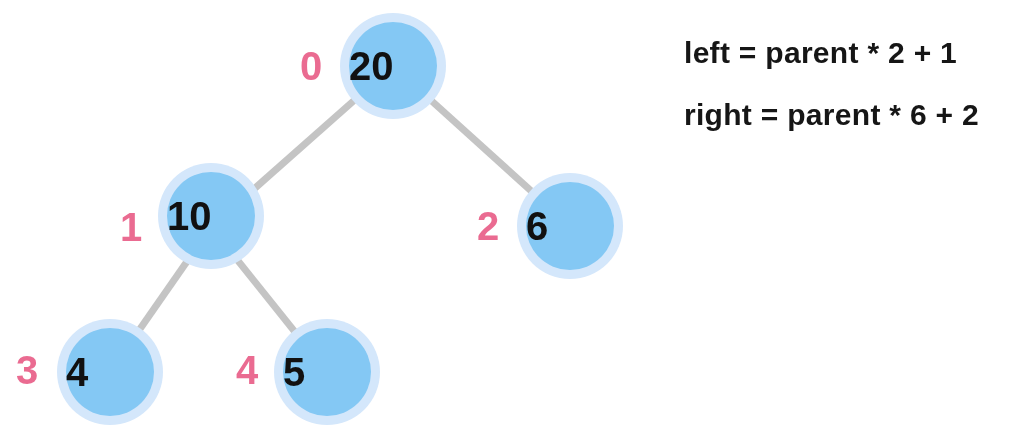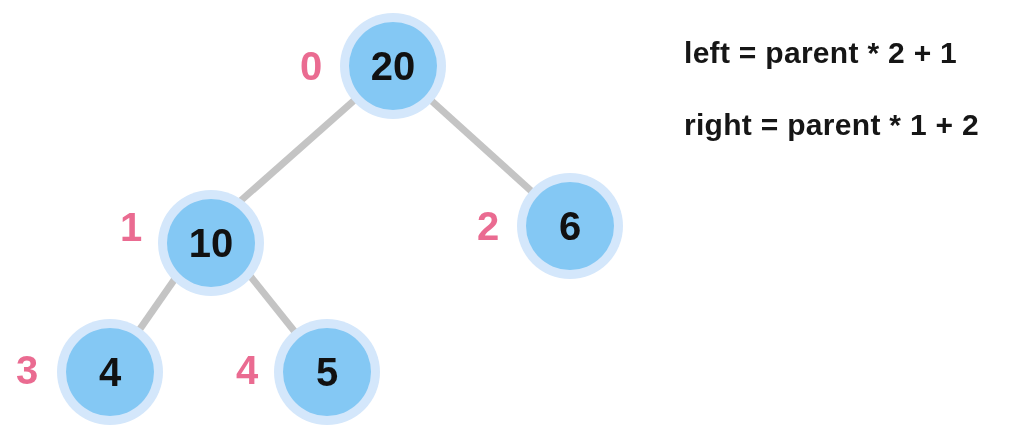--- a/index.html
+++ b/index.html
@@ -36,21 +36,20 @@
     align-items: center;
     justify-content: center;
   }
   .node-inner {
     width: 88px;
     height: 88px;
     border-radius: 50%;
     background: #84c8f4;           
     display: flex;
     align-items: center;
-    justify-content: center;
   }
   .node-value {
     font-size: 40px;
     font-weight: 600;
     color: #111111;
     line-height: 1;
   }
   .index-label {
     position: absolute;
     transform: translate(-50%, -50%);
@@ -58,21 +57,21 @@
     font-weight: 600;
     color: #ea6b91;                
     line-height: 1;
   }
   .formulas {
     position: absolute;
     left: 684px;
     top: 38px;
     display: flex;
     flex-direction: column;
-    gap: 42px;
+    gap: 32px;
   }
   .formula-line {
     font-size: 30px;
     font-weight: 600;
     color: #161616;
     line-height: 30px;
     white-space: nowrap;
     letter-spacing: 0.3px;
   }
 </style>
@@ -92,21 +91,21 @@
   <div class="index-label" style="left:131px; top:227px;">1</div>
   <div class="index-label" style="left:488px; top:226px;">2</div>
   <div class="index-label" style="left:27px;  top:370px;">3</div>
   <div class="index-label" style="left:247px; top:370px;">4</div>
 
   <div class="node" style="left:393px; top:66px;">
     <div class="node-inner">
       <span class="node-value">20</span>
     </div>
   </div>
-  <div class="node" style="left:211px; top:243px;">
+  <div class="node" style="left:211px; top:216px;">
     <div class="node-inner">
       <span class="node-value">10</span>
     </div>
   </div>
   <div class="node" style="left:570px; top:226px;">
     <div class="node-inner">
       <span class="node-value">6</span>
     </div>
   </div>
   <div class="node" style="left:110px; top:372px;">
@@ -115,16 +114,16 @@
     </div>
   </div>
   <div class="node" style="left:327px; top:372px;">
     <div class="node-inner">
       <span class="node-value">5</span>
     </div>
   </div>
 
   <div class="formulas">
     <div class="formula-line">left = parent * 2 + 1</div>
-    <div class="formula-line">right = parent * 1 + 2</div>
+    <div class="formula-line">right = parent * 6 + 2</div>
   </div>
 
 </div>
 
 </body></html>

